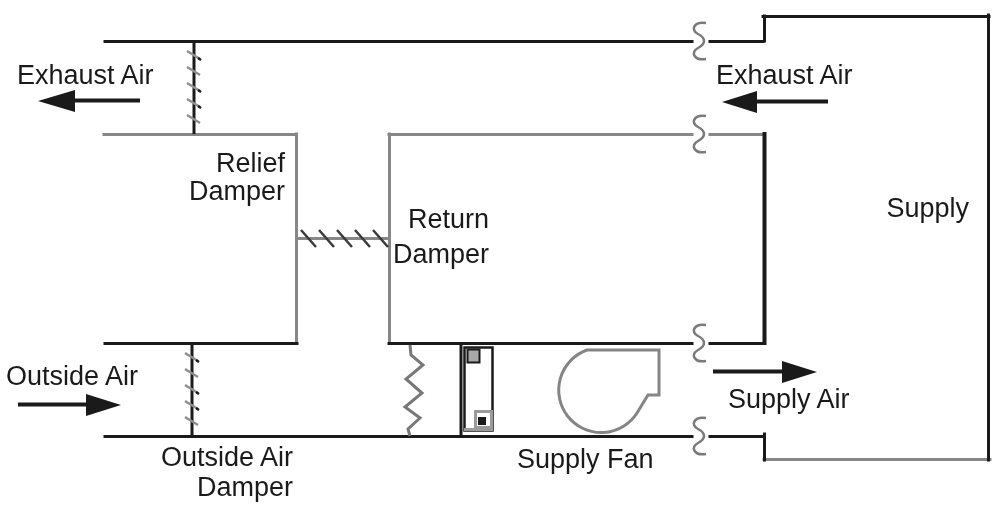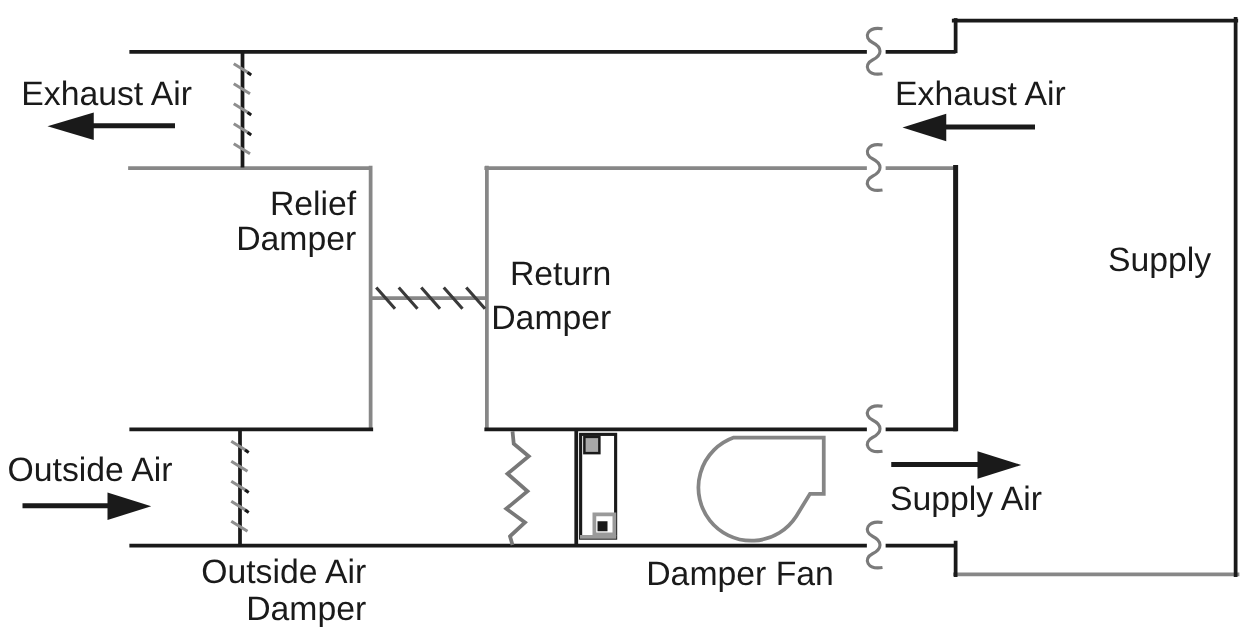--- a/index.html
+++ b/index.html
@@ -120,17 +120,17 @@
     <div>Supply</div>
   </div>
 
   <div class="lbl" style="left:6px;top:362px">Outside Air</div>
 
   <div class="lbl center" style="left:110px;top:442px;width:183px;line-height:30px">
     <div>Outside Air</div>
     <div>Damper</div>
   </div>
 
-  <div class="lbl" style="left:517px;top:445px">Damper Fan</div>
+  <div class="lbl" style="left:517px;top:445px">Supply Fan</div>
 
-  <div class="lbl" style="left:712px;top:385px">Supply Air</div>
+  <div class="lbl" style="left:728px;top:385px">Supply Air</div>
 
 </div>
 
 </body></html>

